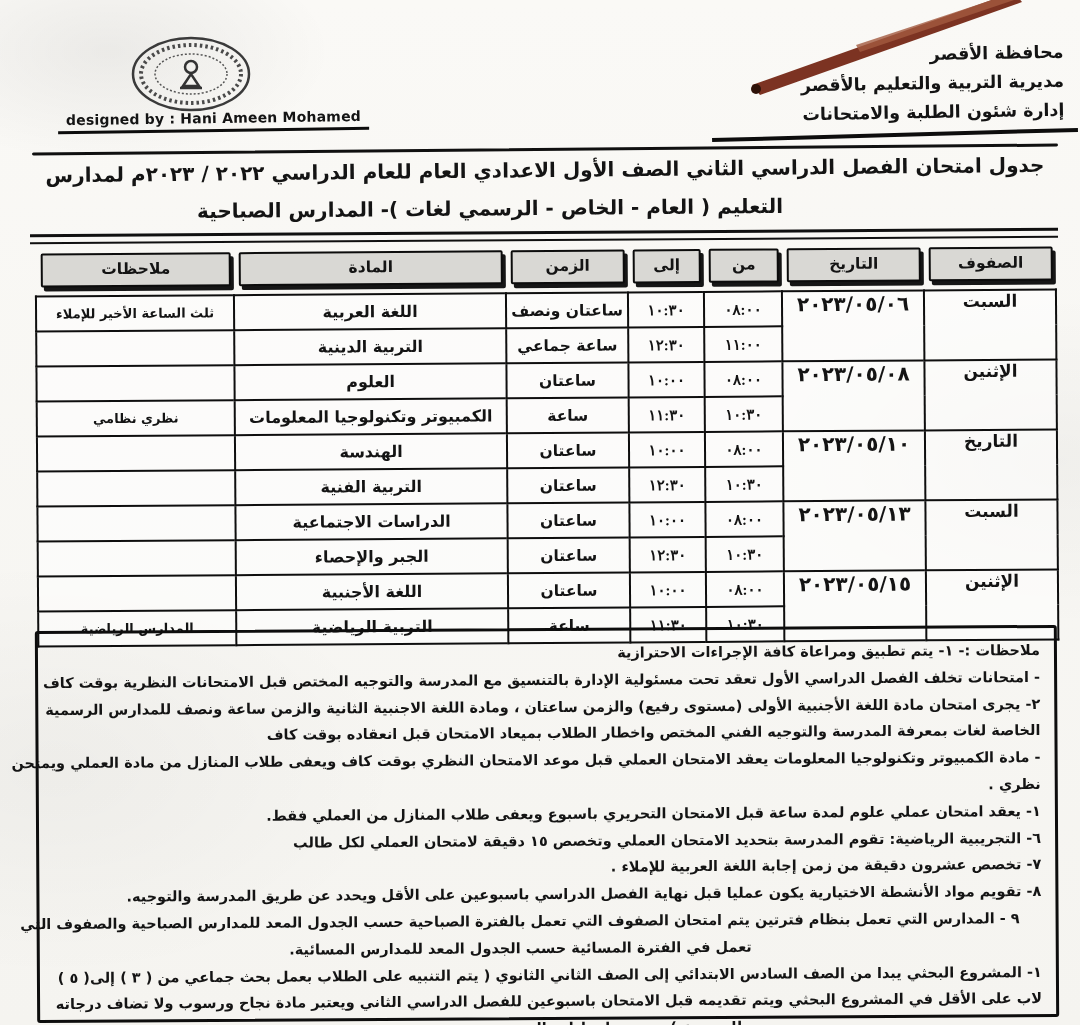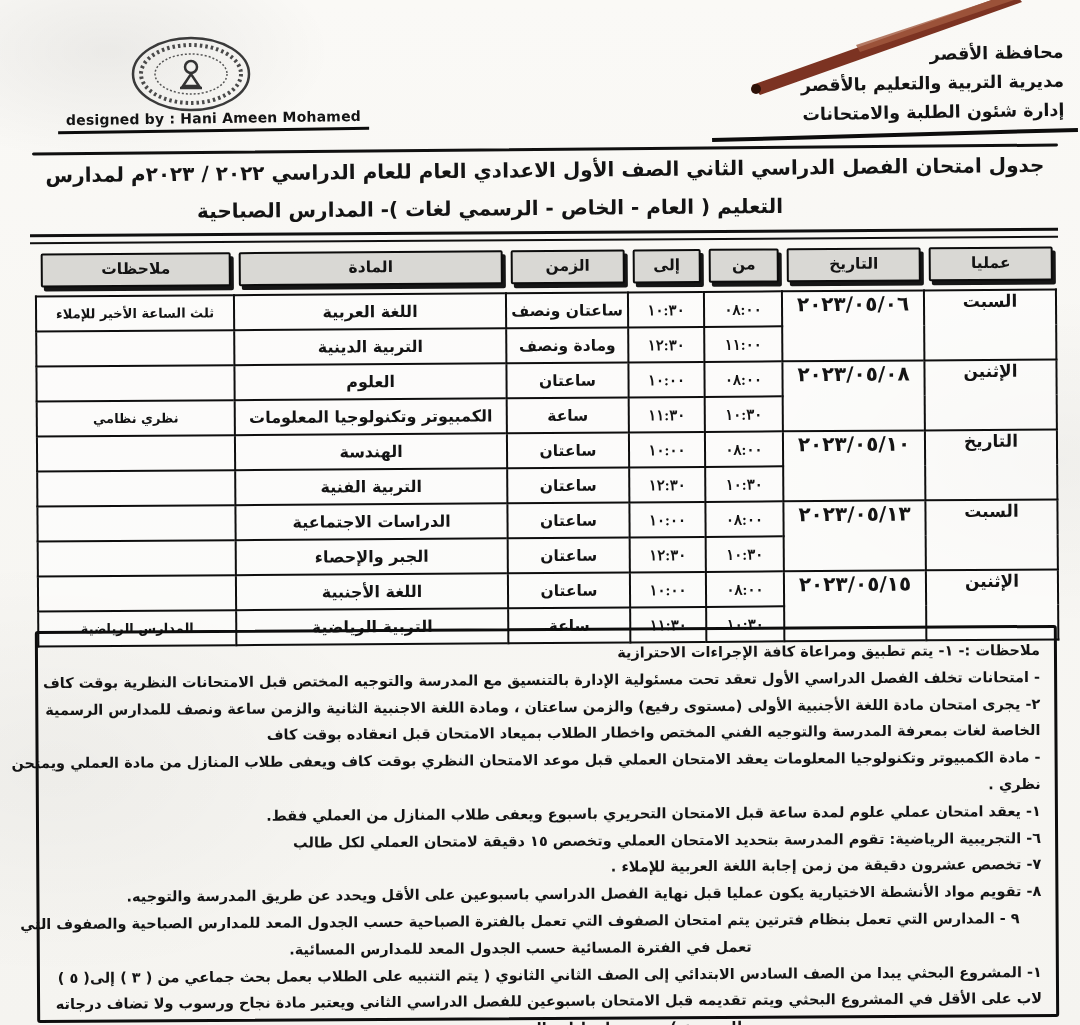--- a/index.html
+++ b/index.html
@@ -77,21 +77,21 @@
   <div class="abs org-underline"></div>
 
   <div class="abs rule-a"></div>
   <div class="abs title1">جدول امتحان الفصل الدراسي الثاني الصف الأول الاعدادي العام للعام الدراسي ٢٠٢٢ / ٢٠٢٣م لمدارس</div>
   <div class="abs title2">التعليم ( العام - الخاص  -  الرسمي لغات )- المدارس الصباحية</div>
   <div class="abs rule-b1"></div>
   <div class="abs rule-b2"></div>
 
   <div class="abs table-wrap">
     <div class="thead">
-      <div class="hbtn" style="width:124px">عمليا</div>
+      <div class="hbtn" style="width:124px">الصفوف</div>
       <div class="hbtn" style="width:134px">التاريخ</div>
       <div class="hbtn" style="width:70px">من</div>
       <div class="hbtn" style="width:68px">إلى</div>
       <div class="hbtn" style="width:114px">الزمن</div>
       <div class="hbtn" style="width:264px">المادة</div>
       <div class="hbtn" style="width:190px">ملاحظات</div>
     </div>
     <table class="grid">
       <colgroup>
         <col style="width:132px">
@@ -108,21 +108,21 @@
             <td class="date" rowspan="2">٢٠٢٣/٠٥/٠٦</td>
             <td class="time">٠٨:٠٠</td>
             <td class="time">١٠:٣٠</td>
             <td class="dur">ساعتان ونصف</td>
             <td class="subj">اللغة العربية</td>
             <td class="note">ثلث الساعة الأخير للإملاء</td>
           </tr>
           <tr>
             <td class="time">١١:٠٠</td>
             <td class="time">١٢:٣٠</td>
-            <td class="dur">ومادة ونصف</td>
+            <td class="dur">ساعة جماعي</td>
             <td class="subj">التربية الدينية</td>
             <td class="note"></td>
           </tr>
           <tr>
             <td class="day" rowspan="2">الإثنين</td>
             <td class="date" rowspan="2">٢٠٢٣/٠٥/٠٨</td>
             <td class="time">٠٨:٠٠</td>
             <td class="time">١٠:٠٠</td>
             <td class="dur">ساعتان</td>
             <td class="subj">العلوم</td>

